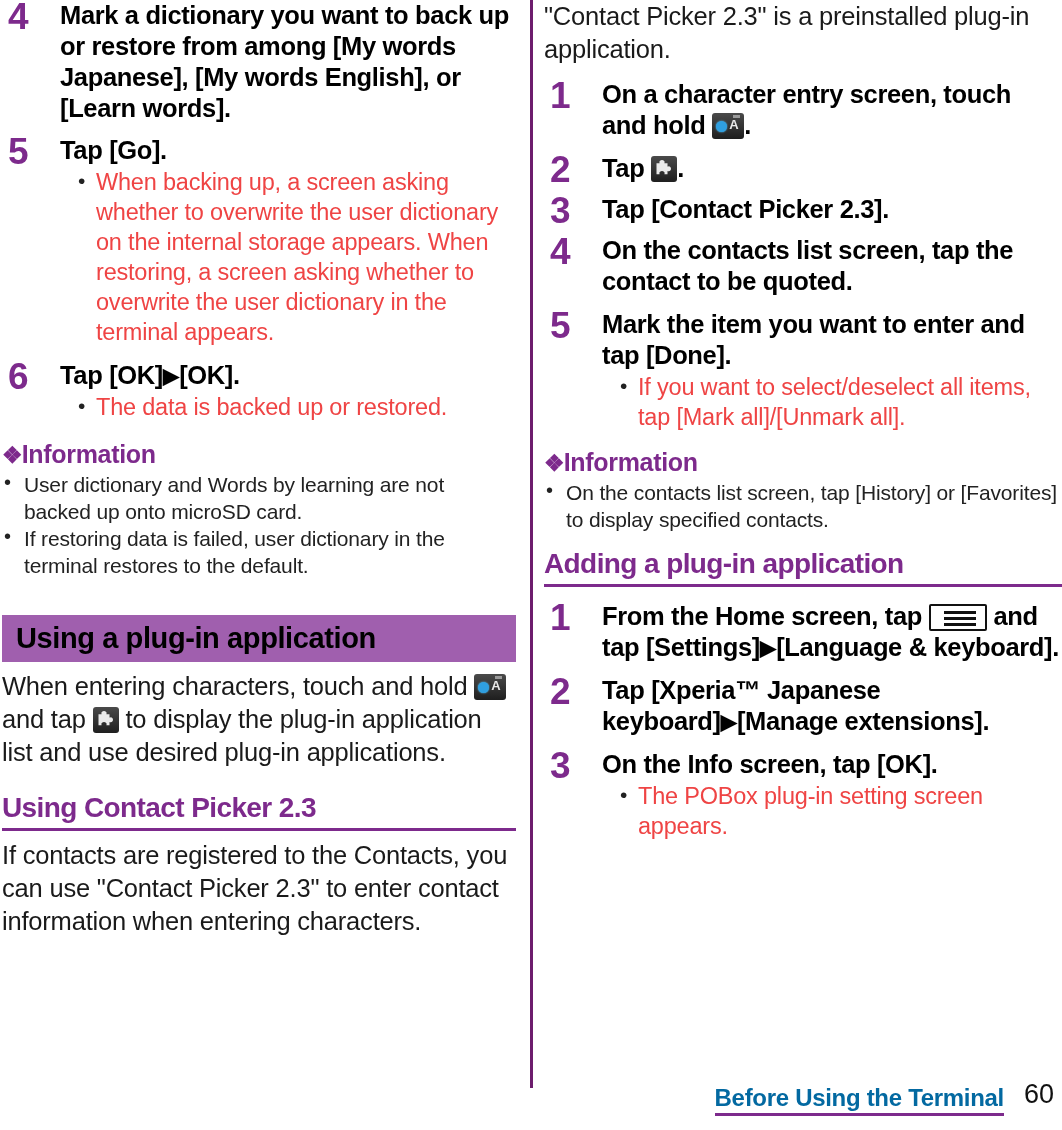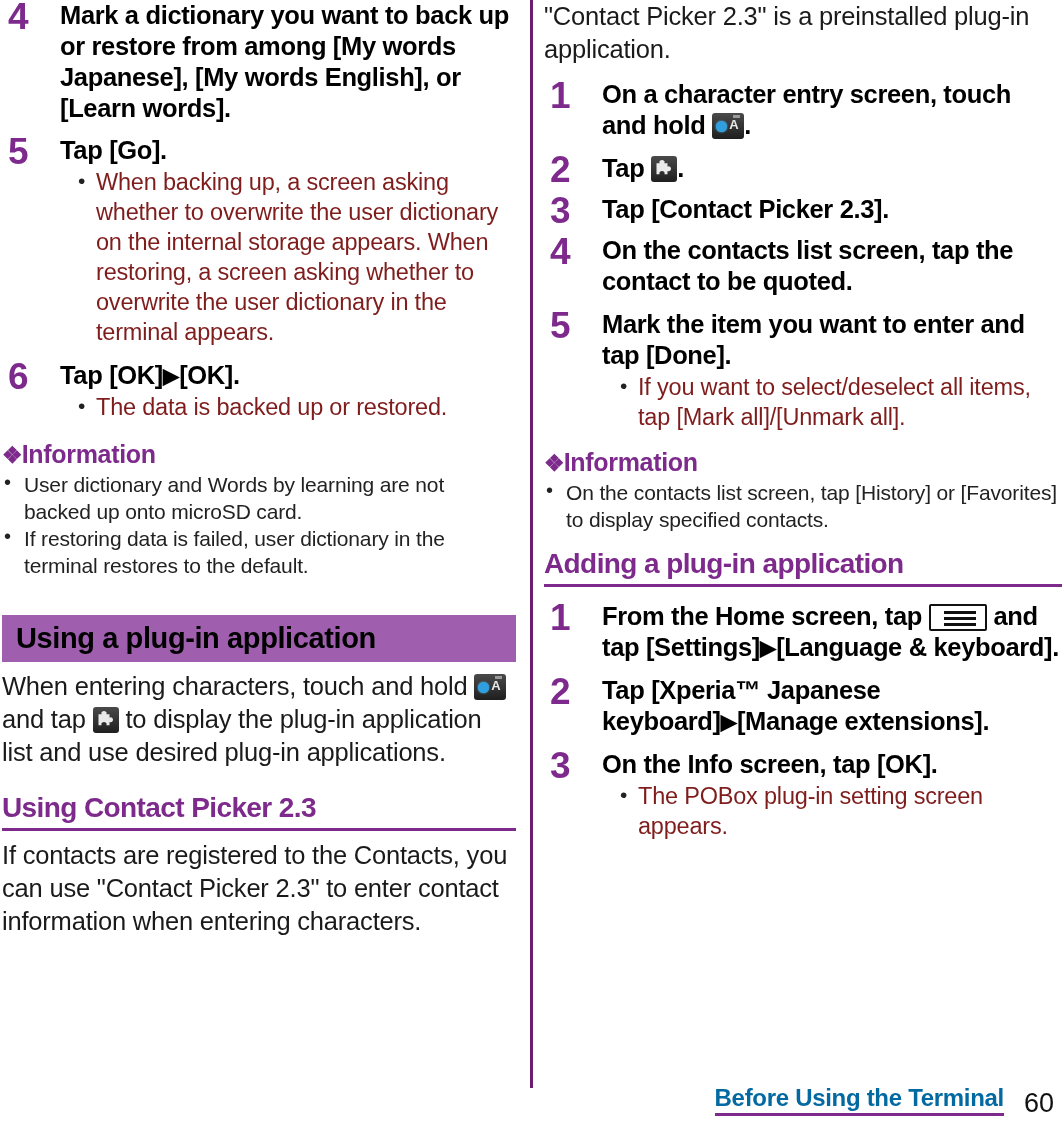--- a/index.html
+++ b/index.html
@@ -62,21 +62,21 @@
     margin:1px 0 0 0;
     padding:0 0 0 16px;
   }
   ul.bullets li {
     position:relative;
     padding-left:20px;
     font-size:23.5px;
     line-height:30px;
     font-weight:400;
     letter-spacing:-0.2px;
-    color:#7f1d1d;
+    color:#ef4444;
     margin-top:0px;
   }
   ul.bullets li::before {
     content:"\2022";
     position:absolute;
     left:2px; top:-1px;
     font-size:21px;
     color:#222;
   }
 
@@ -207,21 +207,21 @@
     color:#0369a1;
     font-size:24px;
     line-height:28px;
     font-weight:700;
     letter-spacing:-0.3px;
     border-bottom:3px solid #7d2a8c;
     padding-bottom:1px;
   }
   .footer-pageno {
     position:absolute;
-    right:8px; bottom:8px;
+    right:8px; bottom:17px;
     color:#111;
     font-size:27px;
     line-height:29px;
     font-weight:400;
   }
 </style>
 </head>
 <body>
 
 <div class="page">

